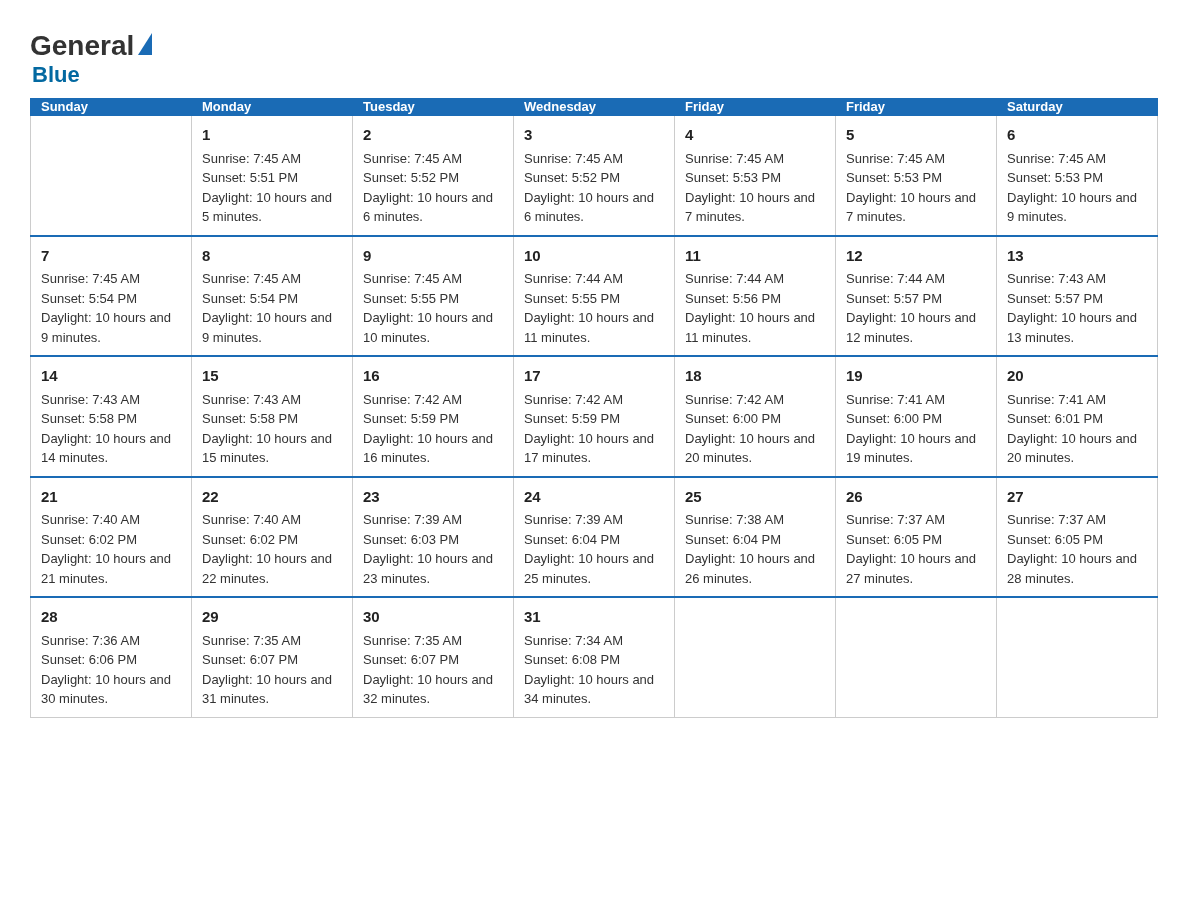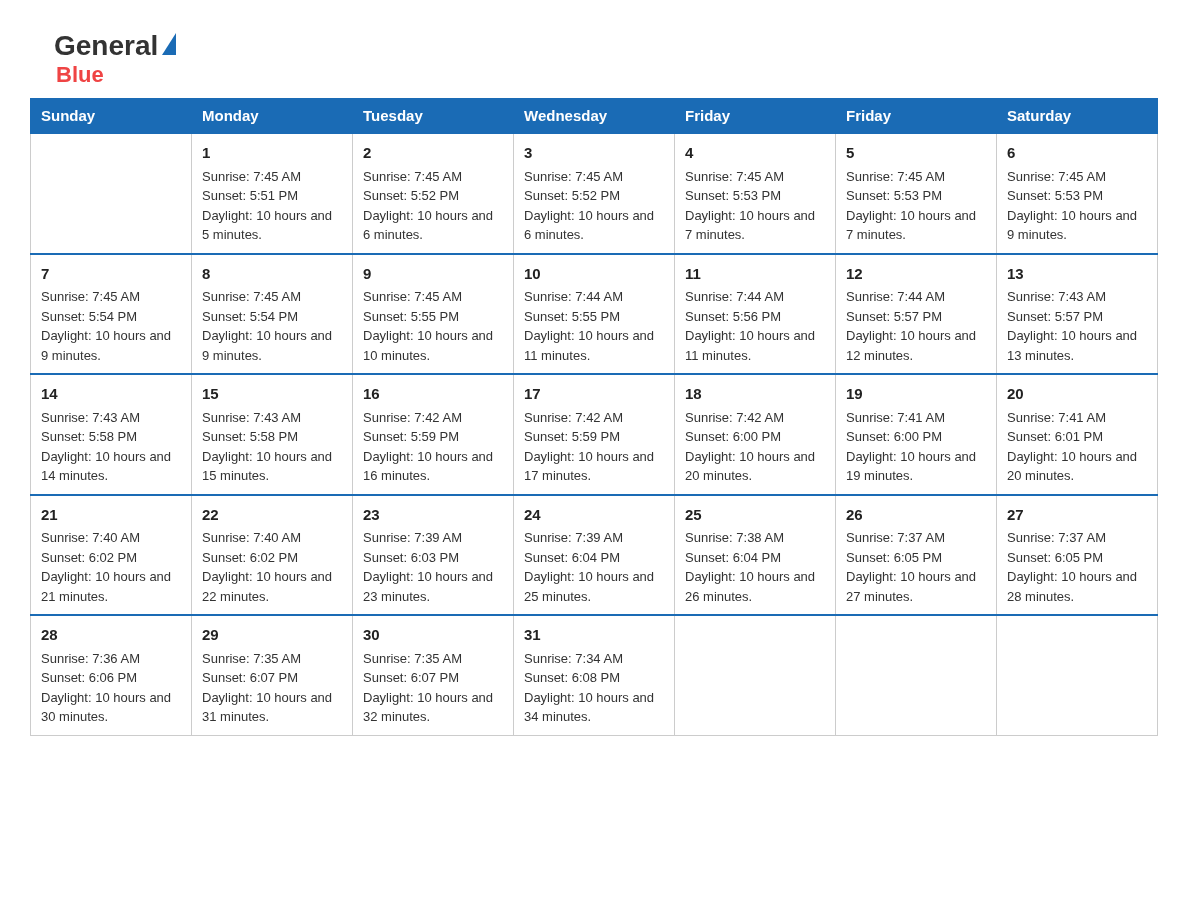--- a/index.html
+++ b/index.html
@@ -8,21 +8,20 @@
       background: #ffffff;
       width: 1188px;
       min-height: 918px;
       padding: 20px 30px;
     }
     .header-row {
       display: flex;
       justify-content: space-between;
       align-items: flex-start;
       margin-bottom: 8px;
-      margin-left: 24px;
     }
     .logo {
       display: flex;
       flex-direction: column;
       align-items: flex-start;
       padding-top: 10px;
     }
     .logo-top {
       display: flex;
       align-items: center;
@@ -43,21 +42,21 @@
     }
     .logo-text-blue {
       font-size: 28px;
       font-weight: bold;
       color: #1a6bb5;
       margin-left: 2px;
     }
     .logo-bottom {
       font-size: 22px;
       font-weight: bold;
-      color: #ef4444;
+      color: #0369a1;
       margin-left: 2px;
     }
     .title-area {
       text-align: right;
     }
     .month-year-title {
       font-size: 52px;
       font-weight: normal;
       color: #222;
       line-height: 1.1;
@@ -68,23 +67,23 @@
       margin-top: 4px;
     }
     .calendar-table {
       width: 100%;
       border-collapse: collapse;
       margin-top: 10px;
     }
     .calendar-table th {
       background-color: #1a6bb5;
       color: #ffffff;
-      font-size: 15px;
-      font-weight: bold;
-      padding: 8px 10px;
+      font-size: 13px;
+      font-weight: bold;
+      padding: 0 10px;
       text-align: left;
       border: 1px solid #1a6bb5;
     }
     .calendar-table td {
       vertical-align: top;
       border: 1px solid #cccccc;
       border-top: 2px solid #1a6bb5;
       padding: 8px 10px;
       width: calc(100% / 7);
       min-height: 100px;

